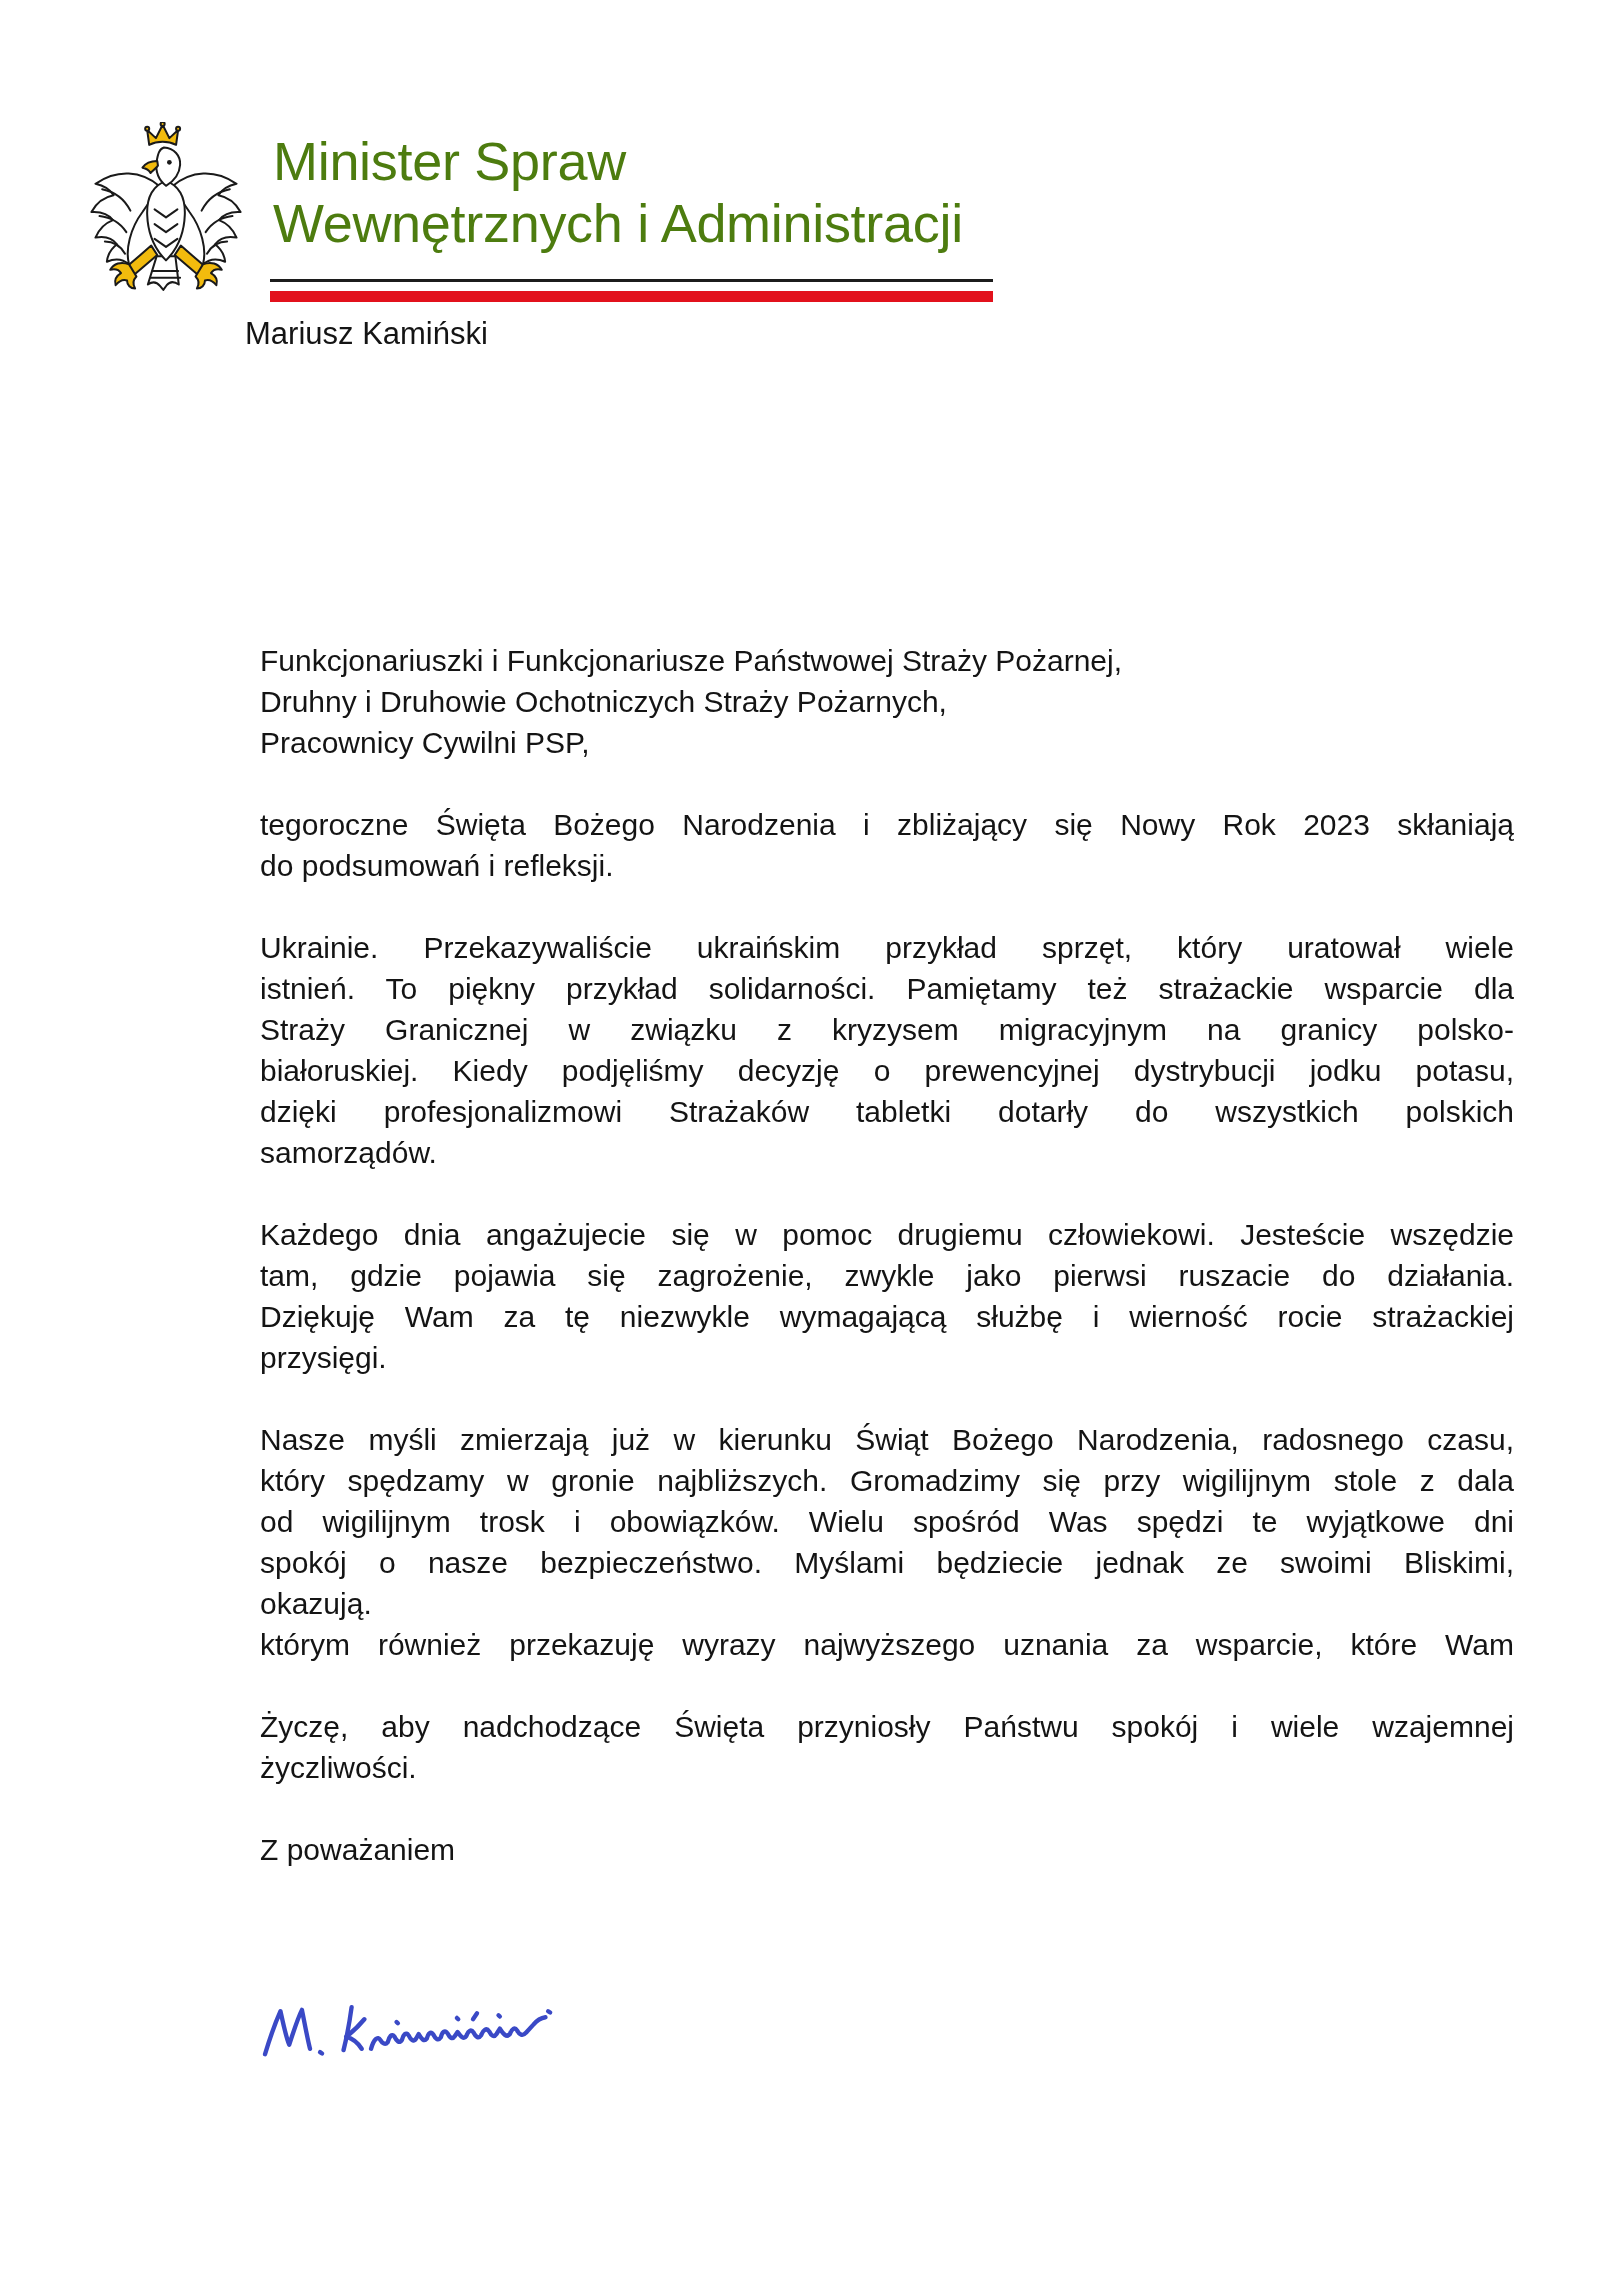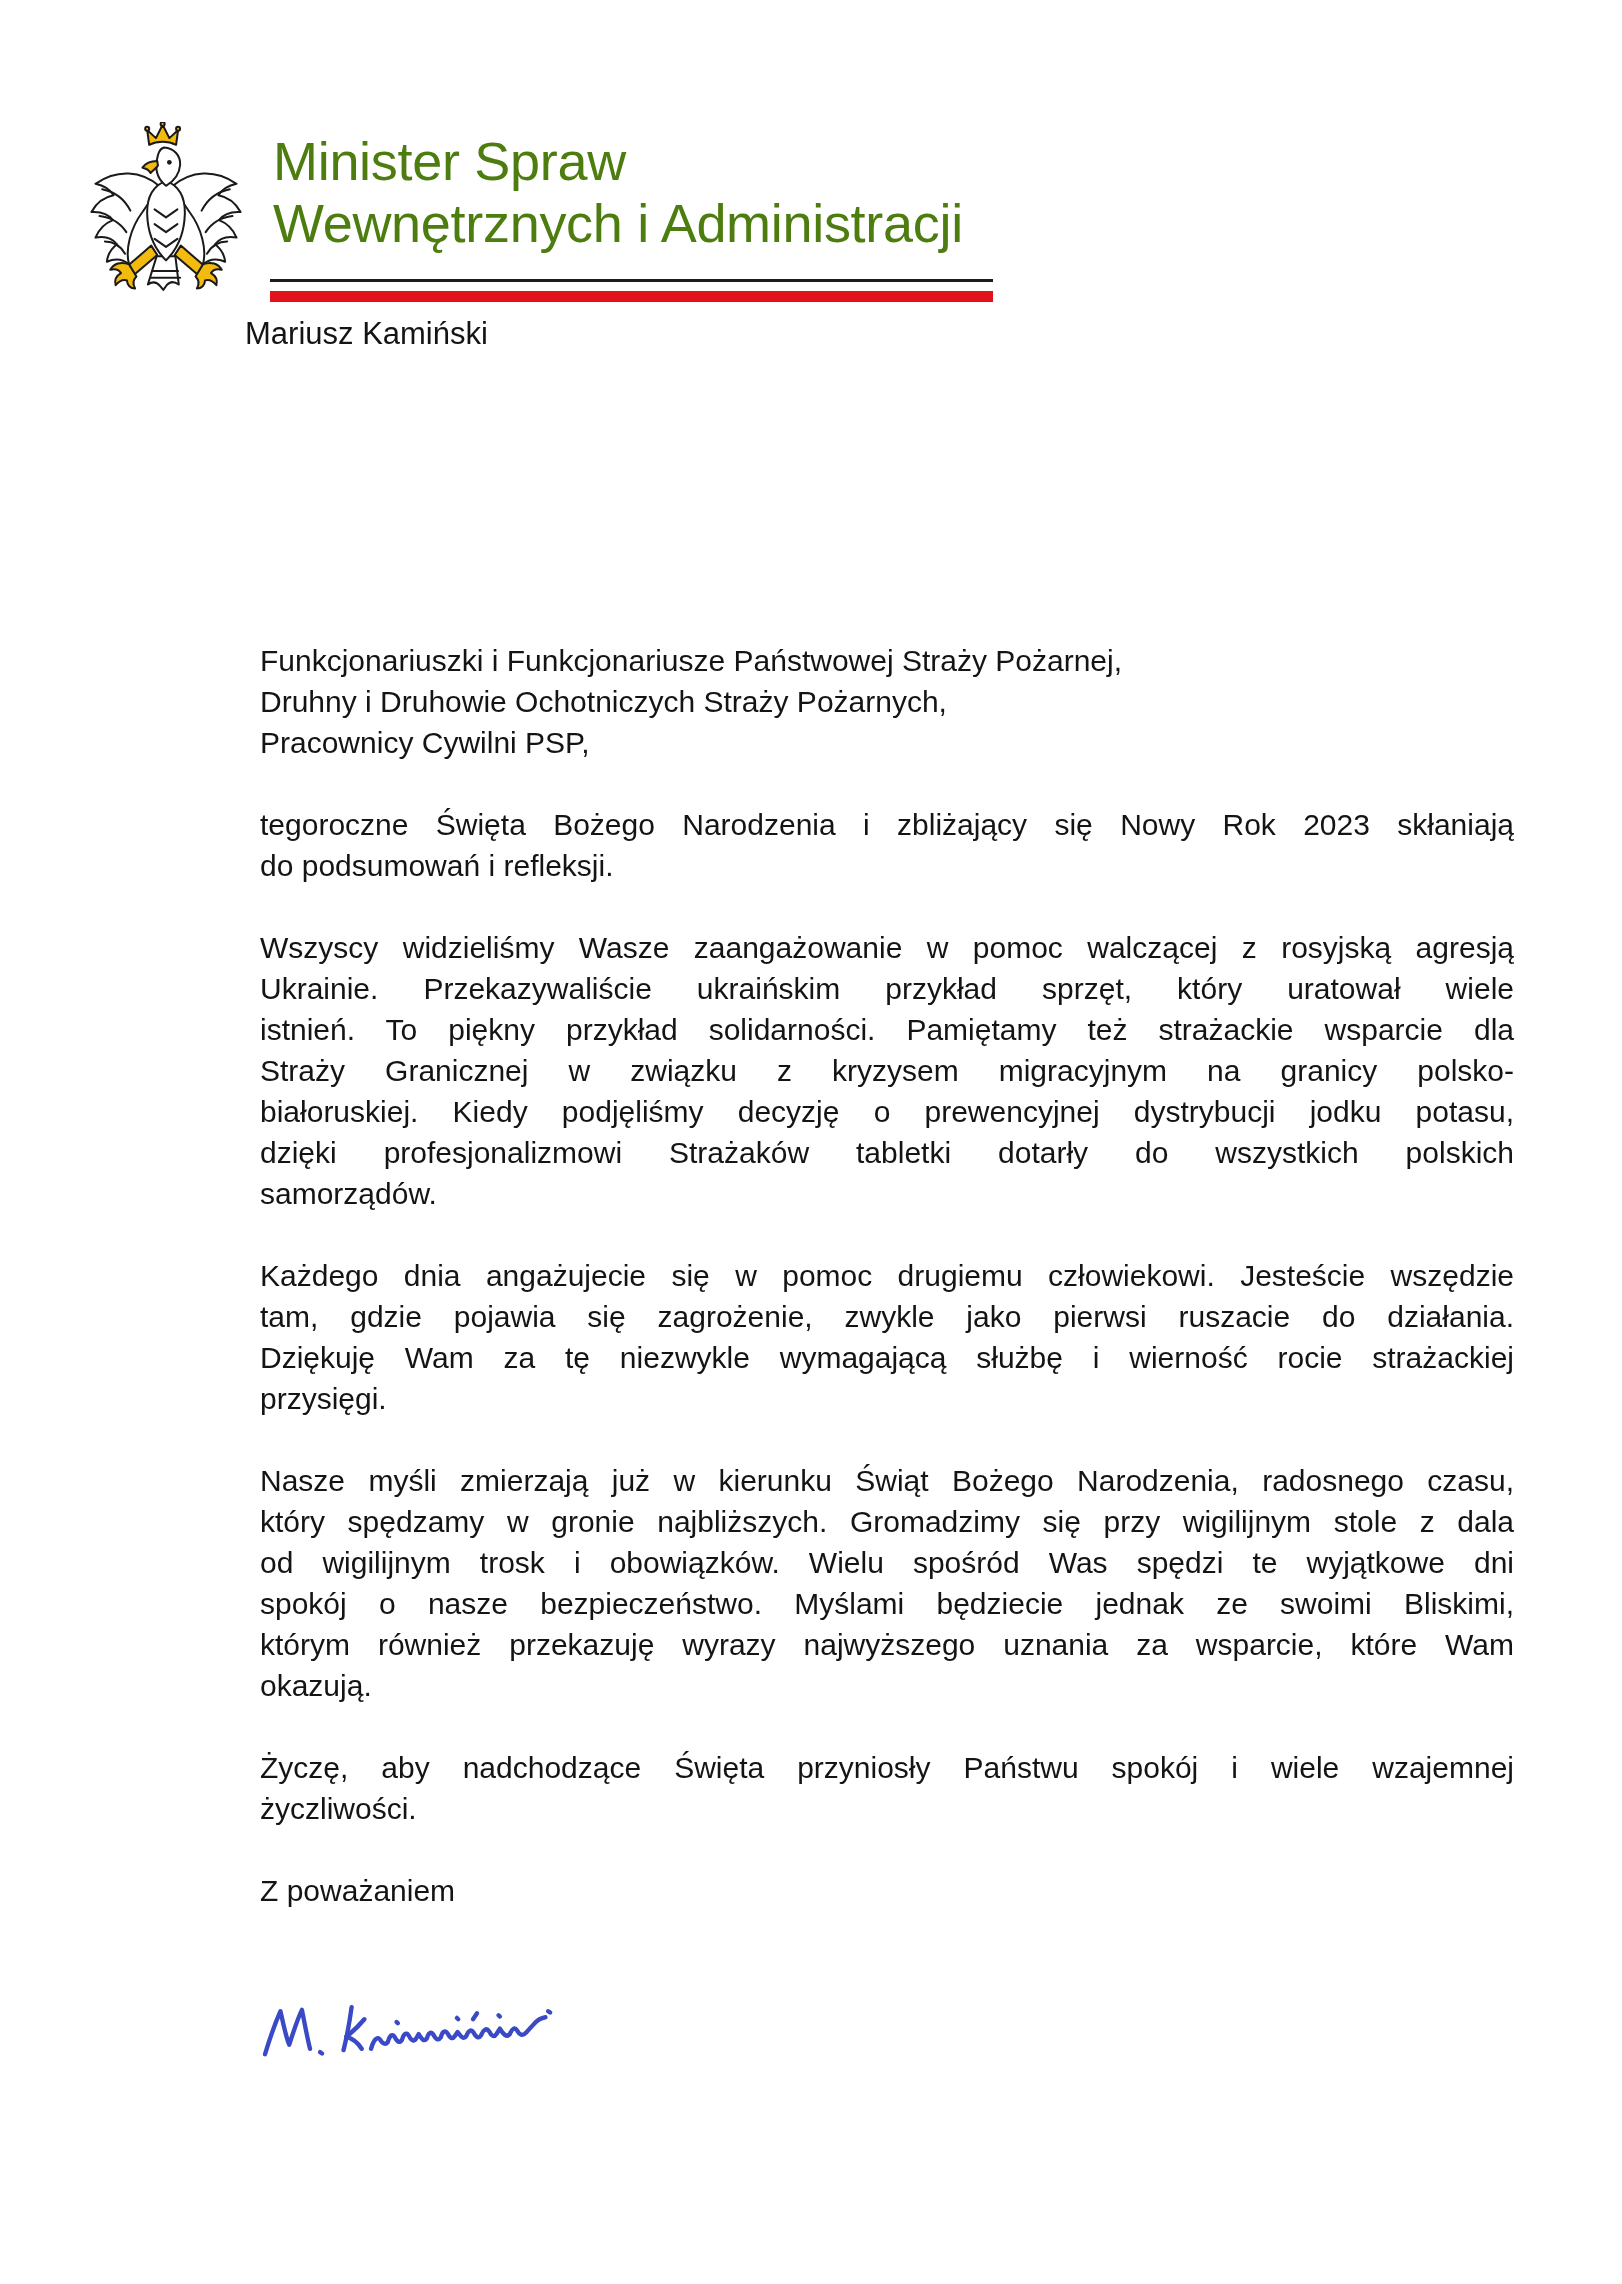--- a/index.html
+++ b/index.html
@@ -93,41 +93,40 @@
         <div class="line plain">Funkcjonariuszki i Funkcjonariusze Państwowej Straży Pożarnej,</div>
         <div class="line plain">Druhny i Druhowie Ochotniczych Straży Pożarnych,</div>
         <div class="line plain">Pracownicy Cywilni PSP,</div>
       </div>
     <div id="paragraphs">
         <div class="para">
           <div class="line just">tegoroczne Święta Bożego Narodzenia i zbliżający się Nowy Rok 2023 skłaniają</div>
           <div class="line plain">do podsumowań i refleksji.</div>
         </div>
         <div class="para">
-          <div class="line just">Wszyscy widzieliśmy Wasze zaangażowanie w pomoc walczącej z rosyjską agresją</div>
           <div class="line just">Ukrainie. Przekazywaliście ukraińskim przykład sprzęt, który uratował wiele</div>
           <div class="line just">istnień. To piękny przykład solidarności. Pamiętamy też strażackie wsparcie dla</div>
           <div class="line just">Straży Granicznej w związku z kryzysem migracyjnym na granicy polsko-</div>
           <div class="line just">białoruskiej. Kiedy podjęliśmy decyzję o prewencyjnej dystrybucji jodku potasu,</div>
           <div class="line just">dzięki profesjonalizmowi Strażaków tabletki dotarły do wszystkich polskich</div>
           <div class="line plain">samorządów.</div>
         </div>
         <div class="para">
           <div class="line just">Każdego dnia angażujecie się w pomoc drugiemu człowiekowi. Jesteście wszędzie</div>
           <div class="line just">tam, gdzie pojawia się zagrożenie, zwykle jako pierwsi ruszacie do działania.</div>
           <div class="line just">Dziękuję Wam za tę niezwykle wymagającą służbę i wierność rocie strażackiej</div>
           <div class="line plain">przysięgi.</div>
         </div>
         <div class="para">
           <div class="line just">Nasze myśli zmierzają już w kierunku Świąt Bożego Narodzenia, radosnego czasu,</div>
           <div class="line just">który spędzamy w gronie najbliższych. Gromadzimy się przy wigilijnym stole z dala</div>
           <div class="line just">od wigilijnym trosk i obowiązków. Wielu spośród Was spędzi te wyjątkowe dni</div>
           <div class="line just">spokój o nasze bezpieczeństwo. Myślami będziecie jednak ze swoimi Bliskimi,</div>
+          <div class="line plain">okazują.</div>
           <div class="line just">którym również przekazuję wyrazy najwyższego uznania za wsparcie, które Wam</div>
-          <div class="line plain">okazują.</div>
         </div>
         <div class="para">
           <div class="line just">Życzę, aby nadchodzące Święta przyniosły Państwu spokój i wiele wzajemnej</div>
           <div class="line plain">życzliwości.</div>
         </div>
       </div>
     <div class="closing">Z poważaniem</div>
   </div>
 
   <div class="signature">

